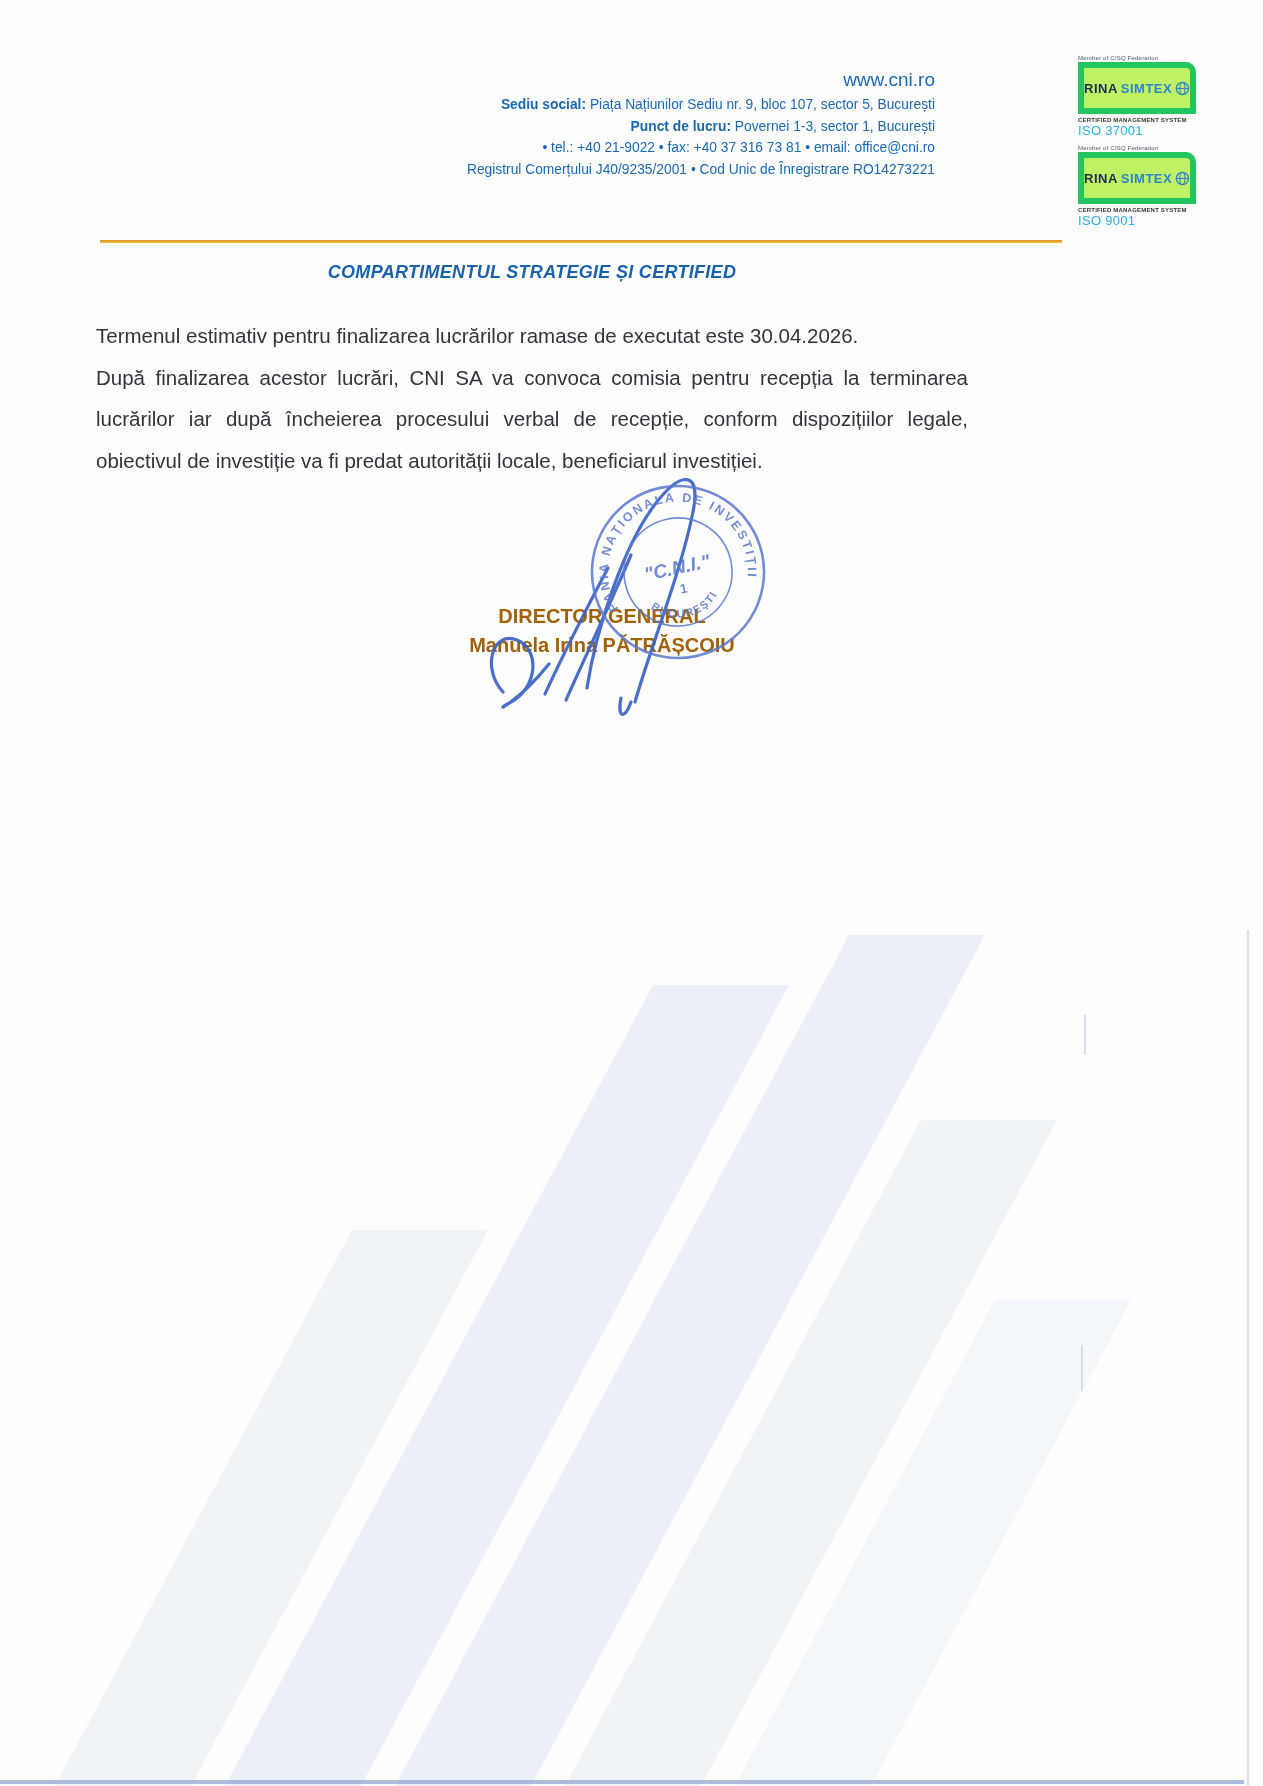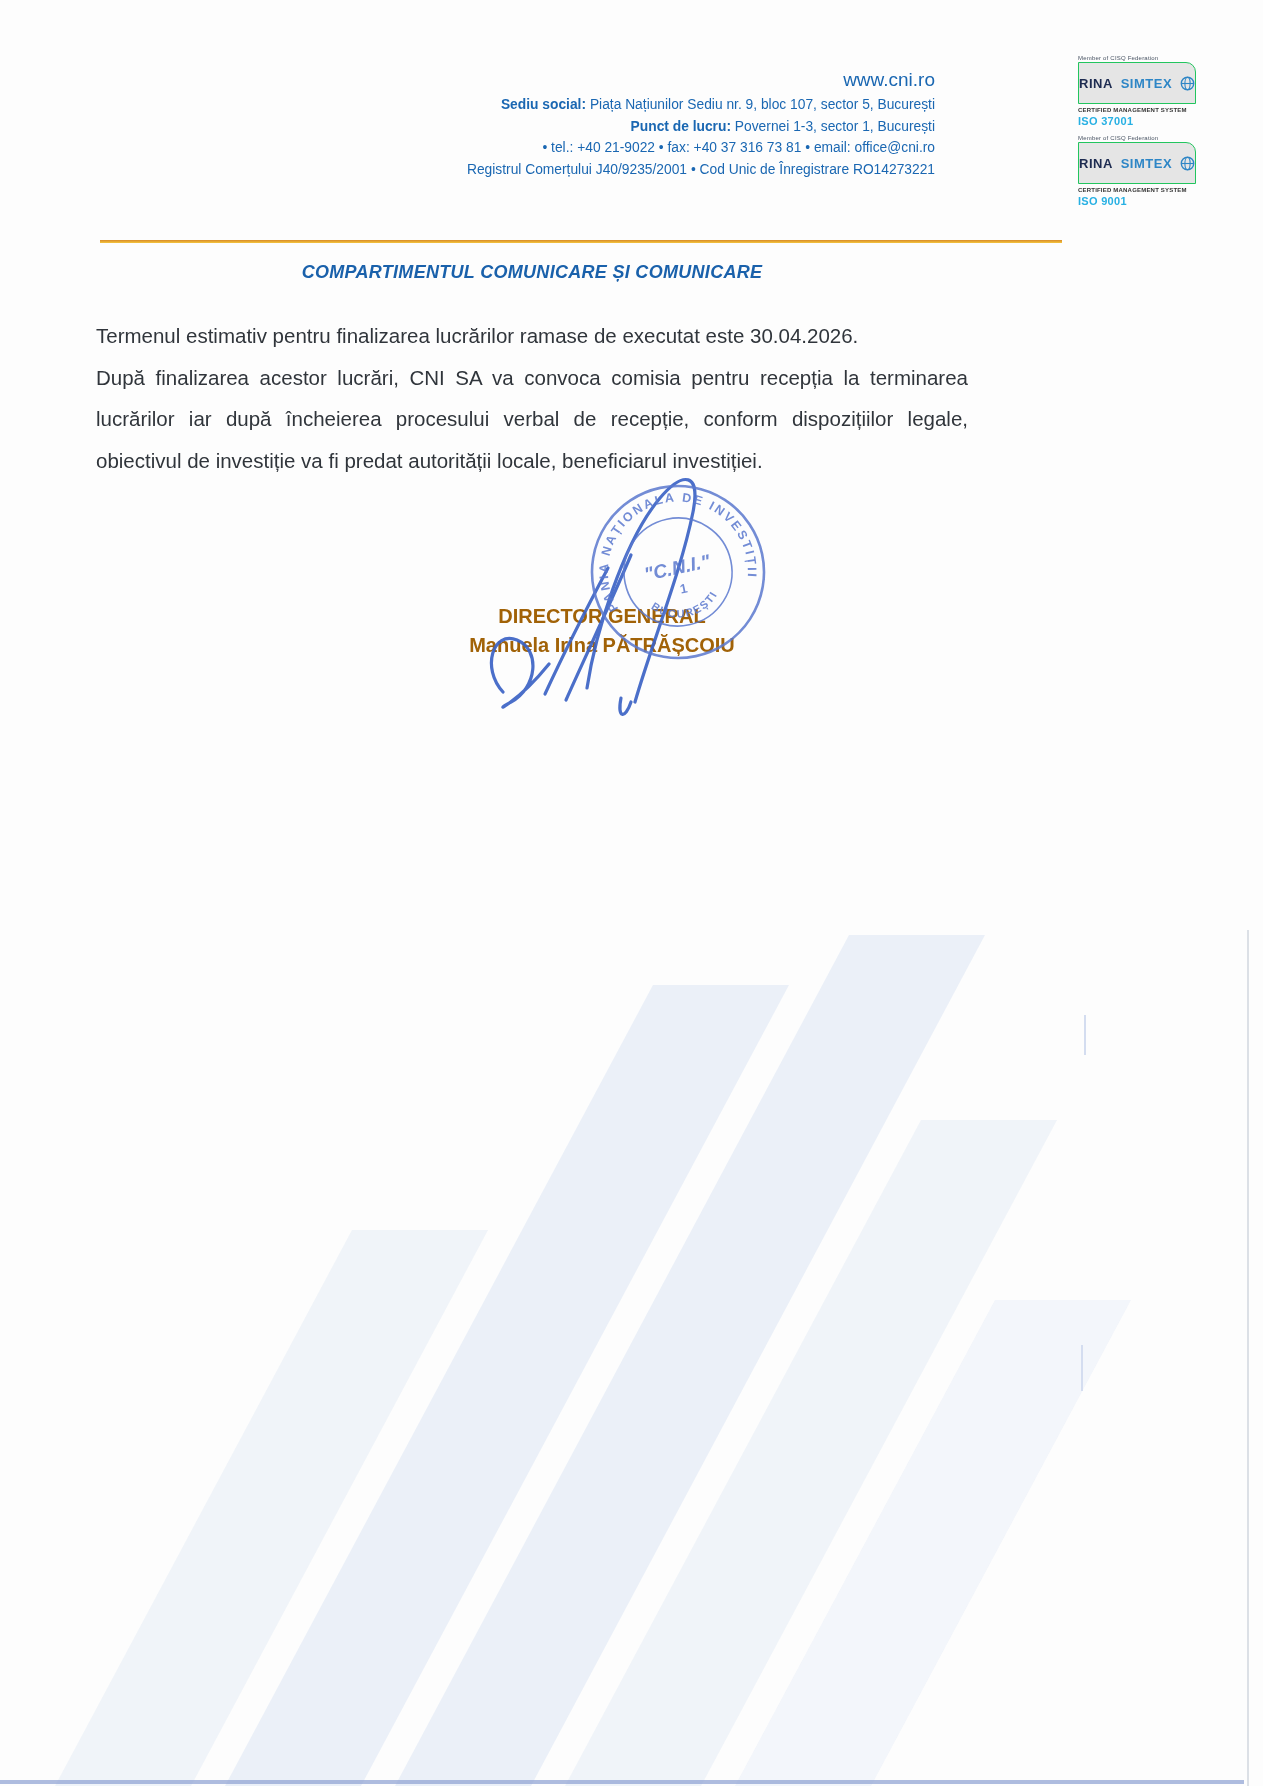--- a/index.html
+++ b/index.html
@@ -8,26 +8,26 @@
 
   
   .logo-wrap{position:absolute;left:88px;top:34px;}
   .contact{position:absolute;top:68px;right:328px;text-align:right;color:#1a67b2;
            font-size:13.8px;line-height:21.5px;width:560px;white-space:nowrap;}
   .website{font-size:19px;font-weight:400;line-height:24px;margin-bottom:2px;}
   .clbl{font-weight:700;}
   .badges{position:absolute;left:1078px;top:54px;width:118px;}
   .badge{margin-bottom:7px;}
   .member{font-size:6px;color:#4a5564;letter-spacing:.2px;line-height:8px;}
-  .badge-box{border:1px solid #22c55e;background:#e5e5e5;height:40px;display:flex;
-             align-items:center;justify-content:space-between;gap:3px;border-radius:0 10px 0 0;}
+  .badge-box{border:6px solid #22c55e;background:#bef264;height:40px;display:flex;
+             align-items:center;justify-content:flex-end;gap:3px;border-radius:0 10px 0 0;}
   .rina{font-size:13px;font-weight:800;color:#1d2b50;letter-spacing:.5px;}
   .simtex{font-size:13px;font-weight:800;color:#2e86c6;letter-spacing:.5px;}
   .certified{font-size:6px;font-weight:700;color:#333;letter-spacing:.2px;line-height:9px;margin-top:2px;}
-  .iso{font-size:11px;font-weight:700;color:#27b0e3;letter-spacing:.3px;line-height:12px;}
+  .iso{font-size:13px;font-weight:400;color:#27b0e3;letter-spacing:.3px;line-height:12px;}
 
   .rule{position:absolute;left:100px;top:240px;width:962px;height:3px;
         background:linear-gradient(180deg,#d88a28,#f4c63e);}
 
   
   .dept-title{position:absolute;left:96px;top:262px;width:872px;text-align:center;
               color:#1a61ab;font-style:italic;font-weight:700;font-size:18px;letter-spacing:.3px;}
   .body-text{position:absolute;left:96px;top:315px;width:872px;font-size:20.5px;
              line-height:41.5px;color:#30353b;text-align:justify;}
   .body-text p{margin:0;}
@@ -100,21 +100,21 @@
           <ellipse cx="7.5" cy="7.5" rx="2.6" ry="6.2" fill="none" stroke="#2e86c6" stroke-width="1.1"></ellipse>
         </svg>
       </div>
       <div class="certified">CERTIFIED MANAGEMENT SYSTEM</div>
       <div class="iso">ISO 9001</div>
     </div>
   </div>
 
   <div class="rule"></div>
 
-  <div class="dept-title">COMPARTIMENTUL COMUNICARE ȘI COMUNICARE</div>
+  <div class="dept-title">COMPARTIMENTUL STRATEGIE ȘI CERTIFIED</div>
 
   <div class="body-text">
     <p>Termenul estimativ pentru finalizarea lucrărilor ramase de executat este 30.04.2026.</p>
     <p>După finalizarea acestor lucrări, CNI SA va convoca comisia pentru recepția la terminarea lucrărilor iar după încheierea procesului verbal de recepție, conform dispozițiilor legale, obiectivul de investiție va fi predat autorității locale, beneficiarul investiției.</p>
   </div>
 
   <div class="sig">
     <div>DIRECTOR GENERAL</div>
     <div>Manuela Irina PĂTRĂȘCOIU</div>
   </div>

